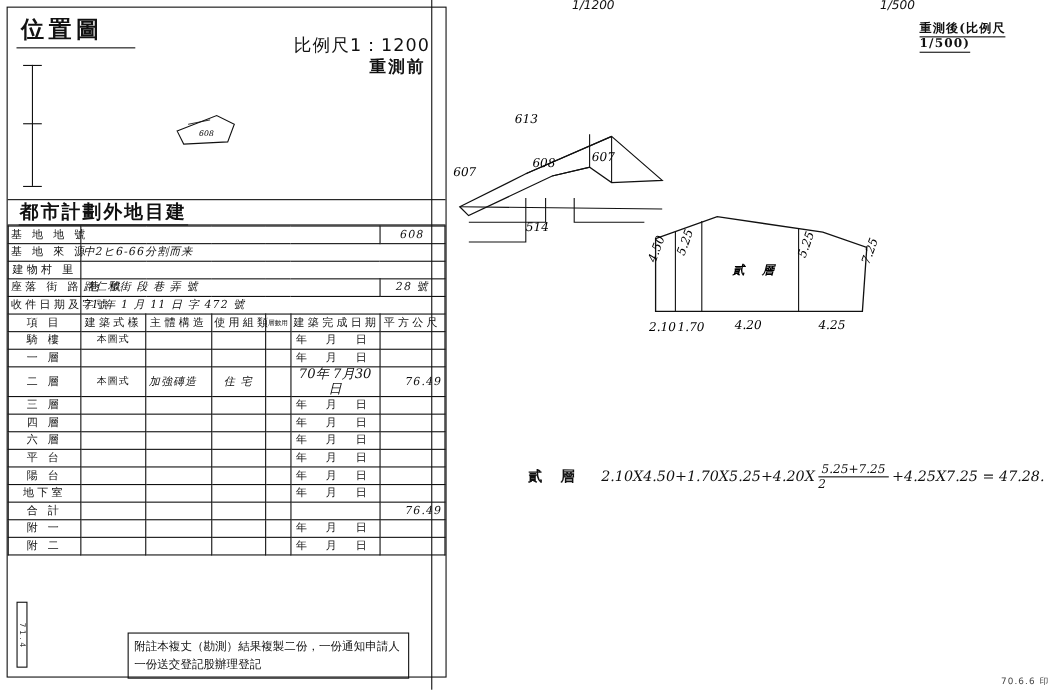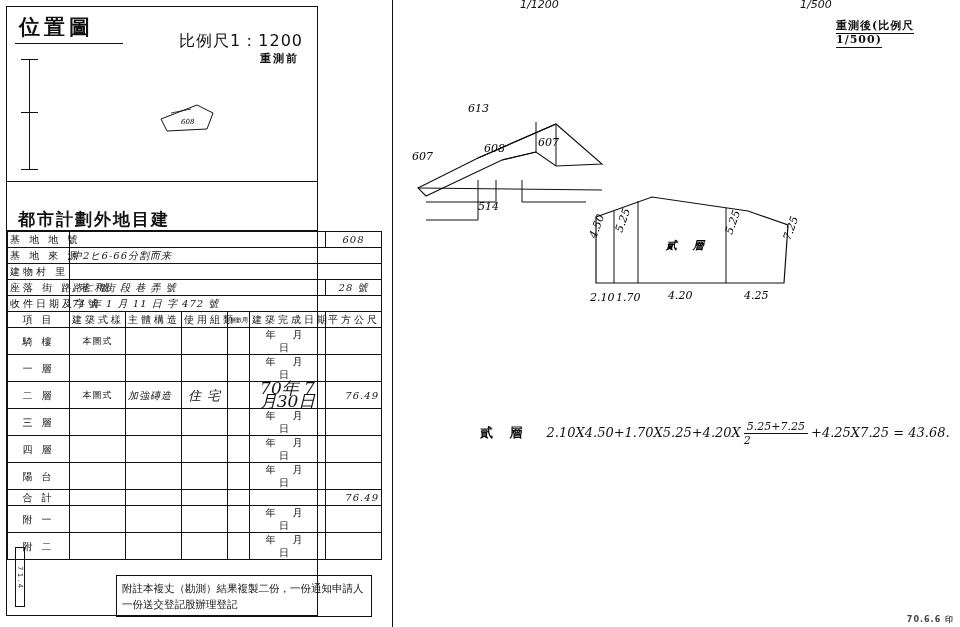--- a/index.html
+++ b/index.html
@@ -8,52 +8,52 @@
     background:#ffffff;
     font-family:"DejaVu Sans", sans-serif;
     color:#111;
     overflow:hidden;
     position:relative;
   }
   .page{position:absolute;inset:0;}
 
   
   .sheet{
-    position:absolute;left:6px;top:6px;width:312px;height:610px;
+    position:absolute;left:6px;top:6px;width:400px;height:610px;
     border:1.5px solid #111;
     box-sizing:border-box;
   }
   .sheet-header{
     position:relative;height:174px;border-bottom:1.5px solid #111;
   }
   .title{
     position:absolute;left:12px;top:6px;
     font-family:"DejaVu Serif", serif;
     font-size:21px;font-weight:bold;letter-spacing:4px;
   }
   .title-rule{
     position:absolute;left:8px;top:36px;width:108px;border-bottom:1.5px solid #111;
   }
   .scale{
     position:absolute;right:14px;top:24px;font-size:16px;letter-spacing:1px;
   }
   .stamp{
-    position:absolute;right:18px;top:44px;font-size:11px;font-weight:bold;letter-spacing:2px;
+    position:absolute;right:18px;top:44px;font-size:15px;font-weight:bold;letter-spacing:2px;
     font-family:"DejaVu Serif",serif;
   }
   .cross-v{position:absolute;left:22px;top:52px;width:0;height:110px;border-left:1px solid #111;}
   .cross-t{position:absolute;left:14px;top:52px;width:17px;border-top:1px solid #111;}
   .cross-m{position:absolute;left:14px;top:105px;width:17px;border-top:1px solid #111;}
   .cross-b{position:absolute;left:14px;top:162px;width:17px;border-top:1px solid #111;}
   .sketch{position:absolute;left:150px;top:92px;}
 
   .band{
     position:relative;height:22px;border-bottom:1.5px solid #111;
     font-family:"DejaVu Serif",serif;font-size:17px;font-weight:bold;letter-spacing:2px;
-    padding-left:10px;line-height:22px;margin-top:26px;
+    padding-left:10px;line-height:22px;
   }
   .band .uline{border-bottom:1.5px solid #111;display:inline-block;padding:0 1px;}
 
   table.form{
     border-collapse:collapse;width:100%;table-layout:fixed;
     font-family:"DejaVu Serif",serif;
   }
   table.form td{
     border:1px solid #111;height:15px;font-size:10px;
     padding:0 2px;vertical-align:middle;line-height:13px;
@@ -96,21 +96,21 @@
   }
   .r-title .ul{border-bottom:1px solid #111;padding-bottom:1px;}
   .calc{
     position:absolute;left:480px;top:420px;font-size:13px;
     font-family:"DejaVu Serif",serif;font-style:italic;white-space:nowrap;
   }
   .calc b{font-style:normal;letter-spacing:6px;margin-right:18px;}
   .frac{display:inline-block;vertical-align:middle;text-align:left;font-size:11px;margin:0 3px;}
   .frac .num{border-bottom:1px solid #111;display:block;padding:0 3px;}
   .frac .den{display:block;}
-  .botright{position:absolute;right:6px;bottom:2px;font-size:8px;color:#444;letter-spacing:1px;font-weight:bold;}
+  .botright{position:absolute;right:6px;bottom:2px;font-size:8px;color:#444;letter-spacing:1px;}
   svg{display:block;}
   .lab{font-family:"DejaVu Serif",serif;font-style:italic;font-size:11px;}
 </style>
 </head>
 <body>
 
 <div class="page">
 
   <div class="sheet">
 
@@ -198,23 +198,23 @@
         <td></td>
         <td></td>
         <td></td>
         <td class="ymd">年  月  日</td>
         <td class="rt hand"></td>
       </tr>
       <tr>
         <td class="lbl">二  層</td>
         <td class="lbl" style="font-size:9px;letter-spacing:1px">本圖式</td>
         <td class="hand" style="font-size:10px">加強磚造</td>
-        <td class="ctr hand" style="font-size:13px">住 宅</td>
-        <td></td>
-        <td class="hand ctr" style="font-size:17px;letter-spacing:0">70年 7月30日</td>
+        <td class="ctr hand" style="font-size:10px">住 宅</td>
+        <td></td>
+        <td class="hand ctr" style="font-size:12px;letter-spacing:0">70年 7月30日</td>
         <td class="rt hand hand-lg">76.49</td>
       </tr>
       <tr>
         <td class="lbl">三  層</td>
         <td></td>
         <td></td>
         <td></td>
         <td></td>
         <td class="ymd">年  月  日</td>
         <td class="rt hand"></td>
@@ -222,21 +222,48 @@
       <tr>
         <td class="lbl">四  層</td>
         <td></td>
         <td></td>
         <td></td>
         <td></td>
         <td class="ymd">年  月  日</td>
         <td class="rt hand"></td>
       </tr>
       <tr>
+        <td class="lbl">六  層</td>
+        <td></td>
+        <td></td>
+        <td></td>
+        <td></td>
+        <td class="ymd">年  月  日</td>
+        <td class="rt hand"></td>
+      </tr>
+      <tr>
+        <td class="lbl">平 台</td>
+        <td></td>
+        <td></td>
+        <td></td>
+        <td></td>
+        <td class="ymd">年  月  日</td>
+        <td class="rt hand"></td>
+      </tr>
+      <tr>
         <td class="lbl">陽 台</td>
+        <td></td>
+        <td></td>
+        <td></td>
+        <td></td>
+        <td class="ymd">年  月  日</td>
+        <td class="rt hand"></td>
+      </tr>
+      <tr>
+        <td class="lbl">地下室</td>
         <td></td>
         <td></td>
         <td></td>
         <td></td>
         <td class="ymd">年  月  日</td>
         <td class="rt hand"></td>
       </tr>
       <tr>
         <td class="lbl">合  計</td>
         <td></td>
@@ -313,17 +340,17 @@
       <text class="lab" x="154" y="60" font-size="9" transform="rotate(-70 154 60)">5.25</text>
       <text class="lab" x="212" y="66" font-size="9" transform="rotate(-70 212 66)">7.25</text>
       <text class="lab" x="12" y="126" font-size="9">2.10</text>
       <text class="lab" x="38" y="126" font-size="9">1.70</text>
       <text class="lab" x="90" y="124" font-size="9">4.20</text>
       <text class="lab" x="166" y="124" font-size="9">4.25</text>
     </svg>
   </div>
 
   <div class="calc">
-    <b>貳  層</b><span>2.10X4.50+1.70X5.25+4.20X</span><span class="frac"><span class="num">5.25+7.25</span><span class="den">2</span></span><span>+4.25X7.25 = 43.68.</span>
+    <b>貳  層</b><span>2.10X4.50+1.70X5.25+4.20X</span><span class="frac"><span class="num">5.25+7.25</span><span class="den">2</span></span><span>+4.25X7.25 = 47.28.</span>
   </div>
 
   <div class="botright">70.6.6 印</div>
 </div>
 
 </body></html>

